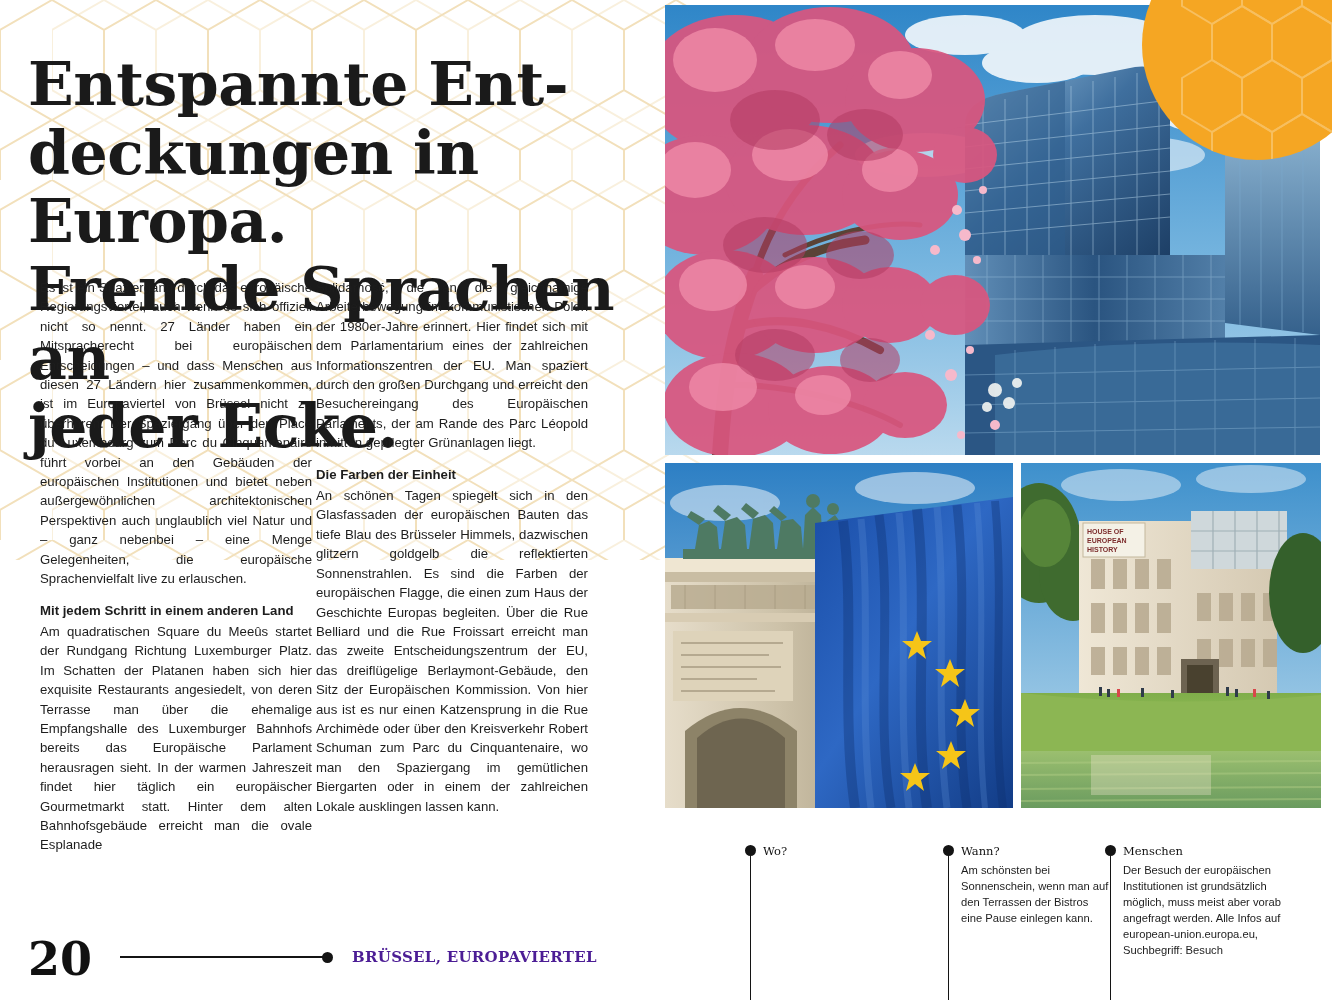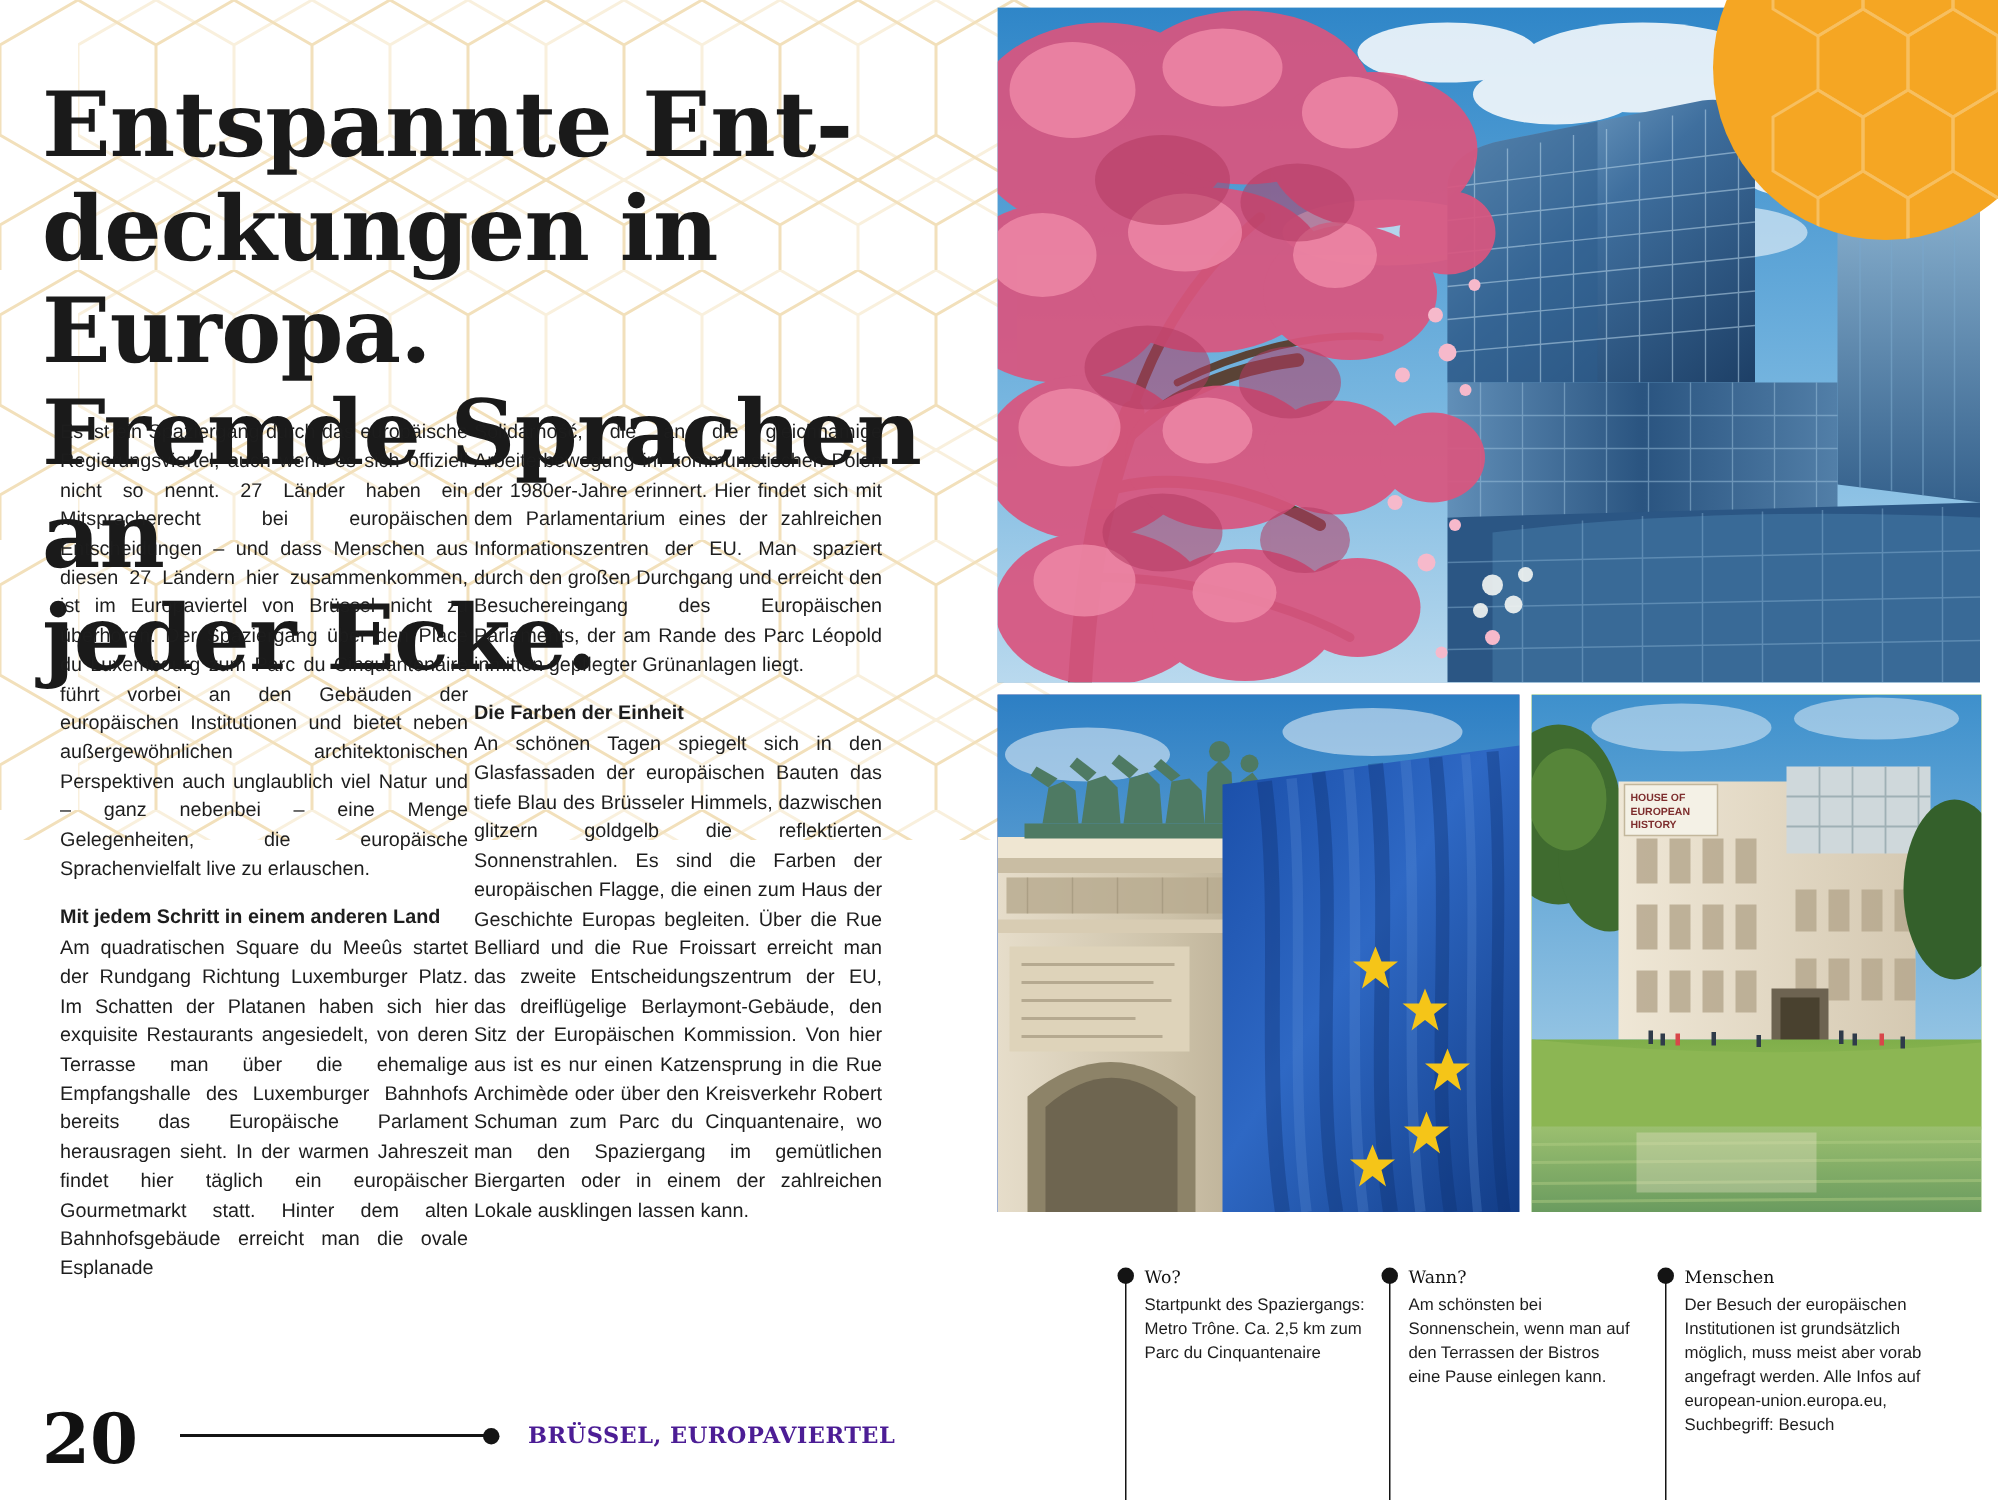--- a/index.html
+++ b/index.html
@@ -152,21 +152,21 @@
     font-size: 11.5px;
     margin: 4px 0 5px 0;
     color: #111;
   }
   .note-text {
     font-size: 11.2px;
     line-height: 1.42;
     color: #1d1d1d;
   }
   .note1 { left: 80px; }
-  .note2 { left: 256px; }
+  .note2 { left: 278px; }
   .note3 { left: 440px; width: 175px; }
 
   
   .footer {
     position: absolute;
     left: 0;
     bottom: 0;
     width: 665px;
     height: 80px;
     padding-left: 16px;
@@ -644,21 +644,20 @@
         <polygon points="70,202 100,184 130,202 130,238 100,256 70,238"></polygon>
       </g>
     </svg>
   </div>
 
   <div class="notes">
     <div class="note note1">
       <span class="dot"></span>
       <span class="vline"></span>
       <div class="note-title">Wo?</div>
-      <div class="note-text">Startpunkt des Spaziergangs: Metro Trône. Ca. 2,5 km zum Parc du Cinquantenaire</div>
     </div>
     <div class="note note2">
       <span class="dot"></span>
       <span class="vline"></span>
       <div class="note-title">Wann?</div>
       <div class="note-text">Am schönsten bei Sonnenschein, wenn man auf den Terrassen der Bistros eine Pause einlegen kann.</div>
     </div>
     <div class="note note3">
       <span class="dot"></span>
       <span class="vline"></span>

